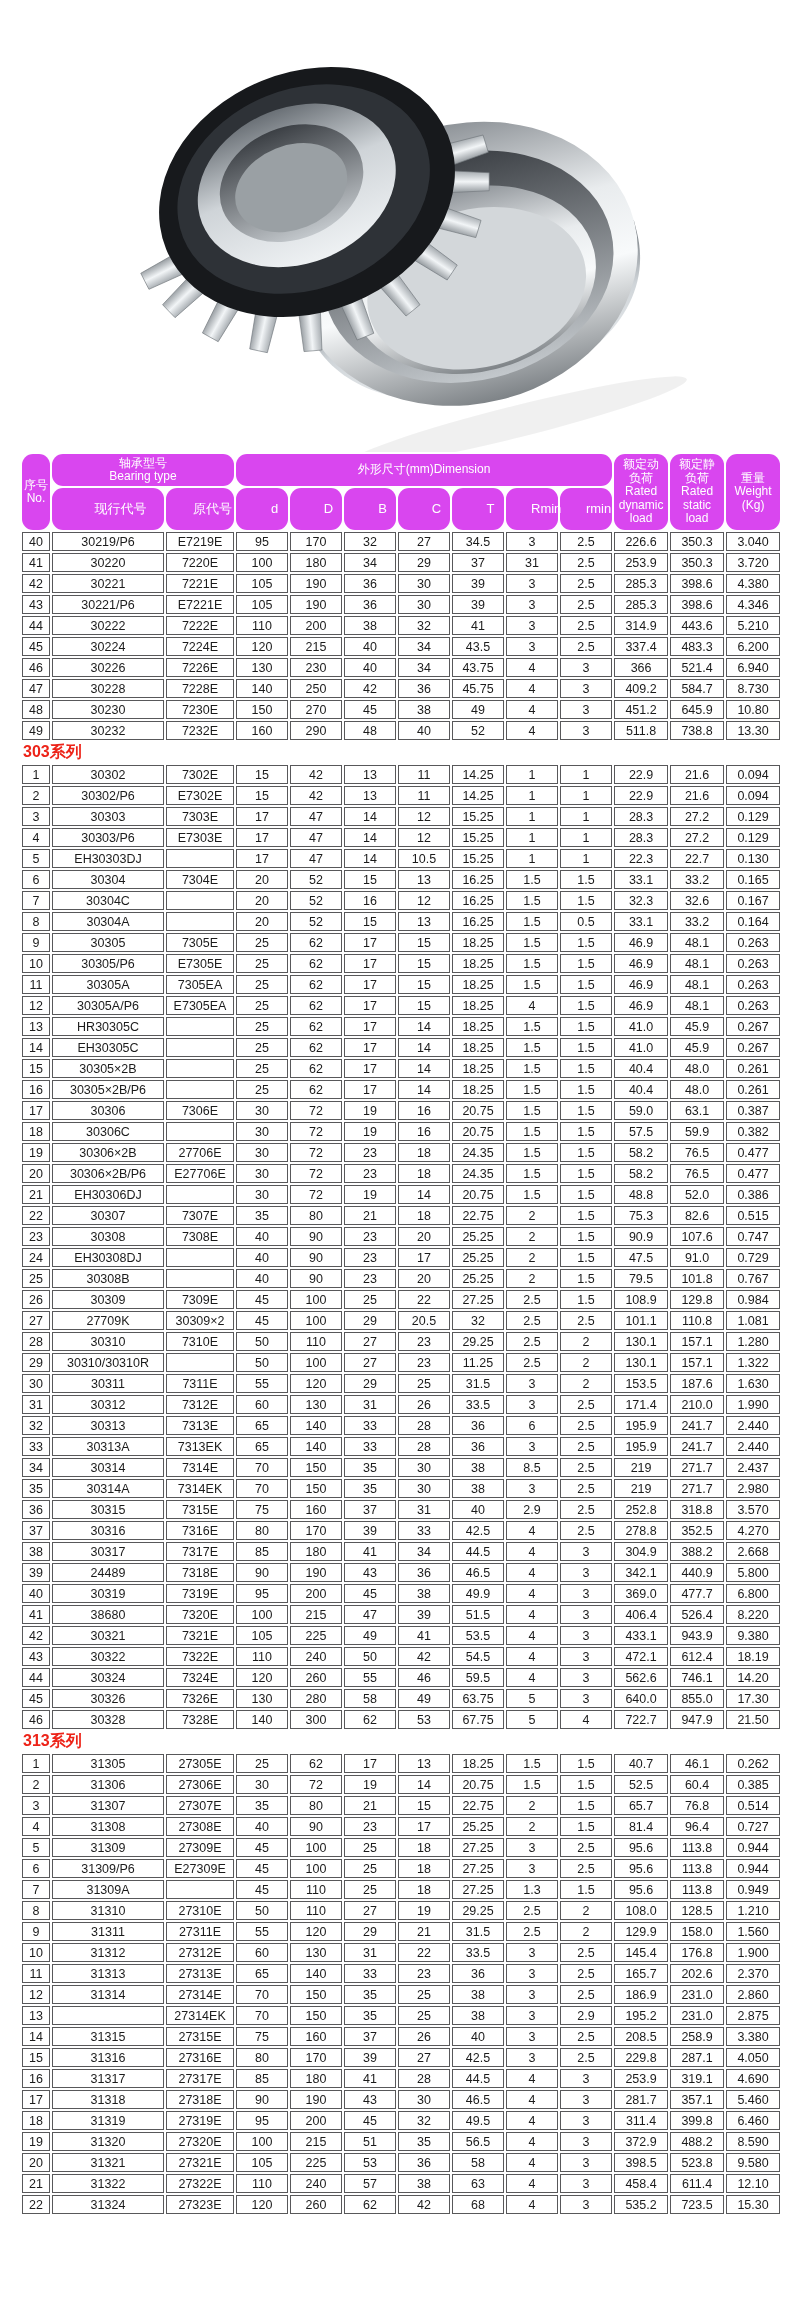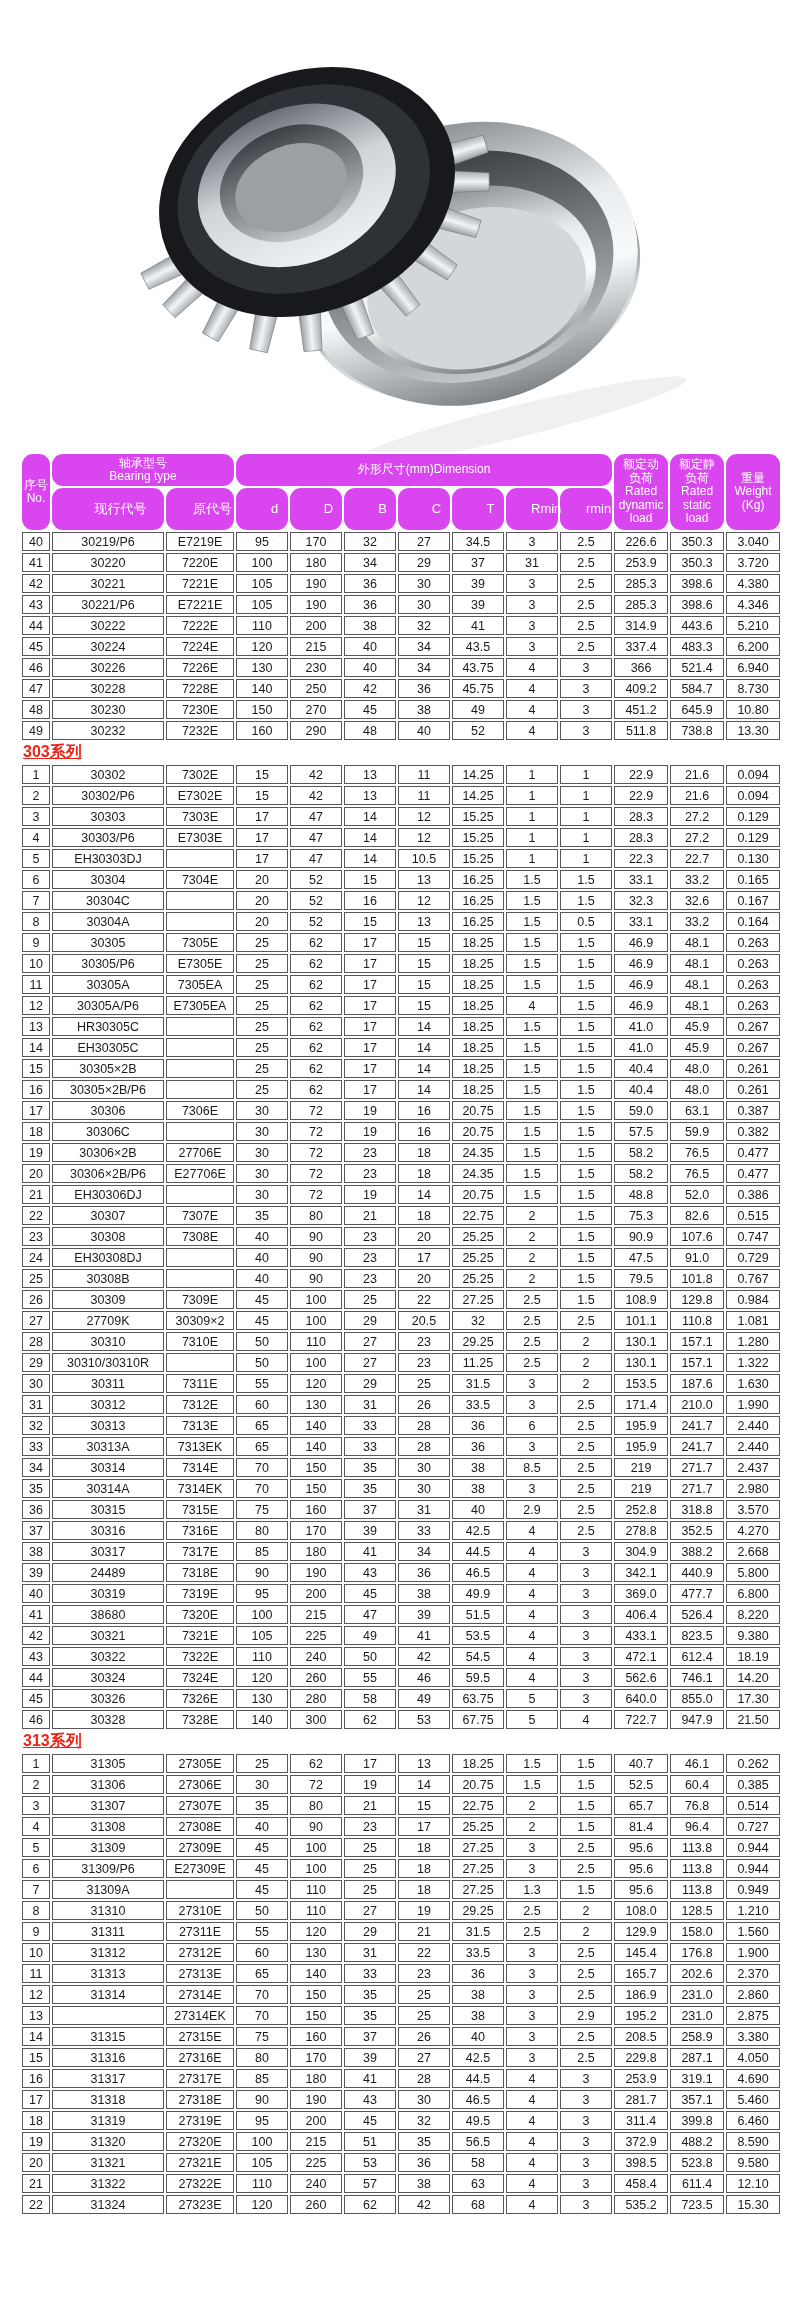--- a/index.html
+++ b/index.html
@@ -19,21 +19,21 @@
   }
   thead tr.group-row th{height:30px;}
   thead tr.sub-row th{height:40px;font-size:13px;padding-left:25px;}
   table.catalog td{
     border:1px solid #58585a;background:#ffffff;color:#1b1b1b;
     font-size:12.5px;text-align:center;vertical-align:middle;
     height:17px;padding:0;overflow:hidden;white-space:nowrap;
   }
   table.catalog tr.section-row td{
     border:none;color:#ed2318;text-align:left;font-weight:bold;
-    font-size:16px;height:20px;padding-left:1px;text-decoration:underline;
+    font-size:16px;height:20px;padding-left:1px;
   }
 </style>
 </head>
 <body>
 
 <div class="photo-wrap">
   <svg width="620" height="430" viewBox="0 0 620 430">
     <defs>
       <linearGradient id="gSteel" x1="0" y1="0" x2="0" y2="1">
         <stop offset="0" stop-color="#8f9499"></stop>
@@ -916,21 +916,21 @@
         <td>30321</td>
         <td>7321E</td>
         <td>105</td>
         <td>225</td>
         <td>49</td>
         <td>41</td>
         <td>53.5</td>
         <td>4</td>
         <td>3</td>
         <td>433.1</td>
-        <td>823.5</td>
+        <td>943.9</td>
         <td>9.380</td>
       </tr>
       <tr>
         <td>43</td>
         <td>30322</td>
         <td>7322E</td>
         <td>110</td>
         <td>240</td>
         <td>50</td>
         <td>42</td>

